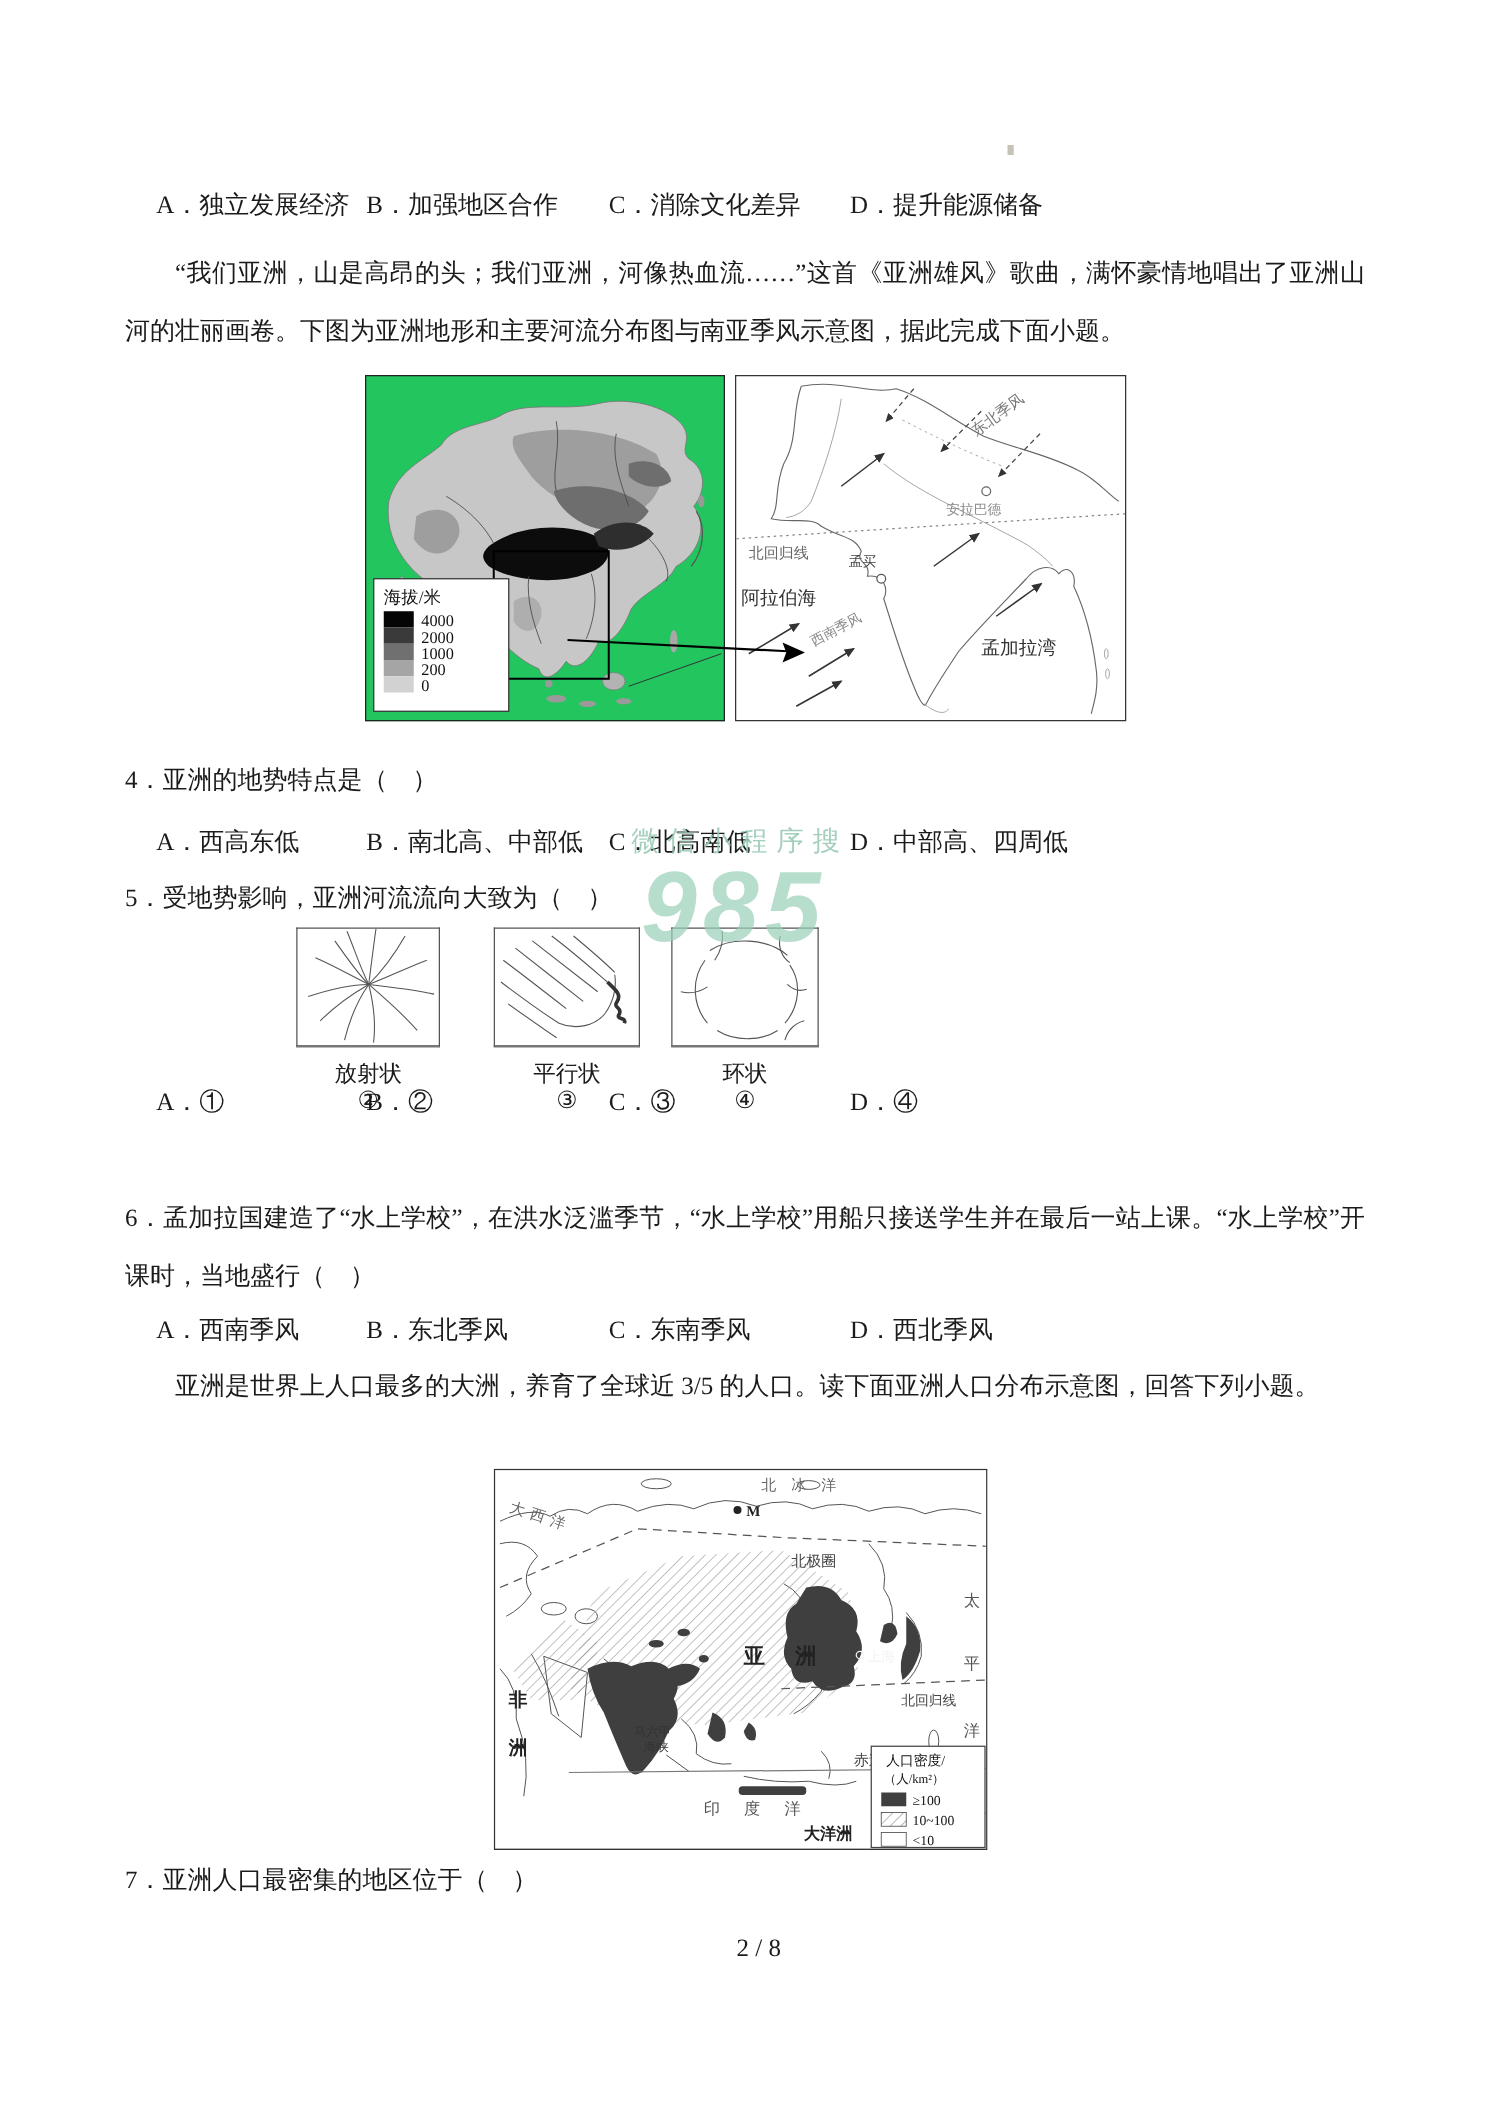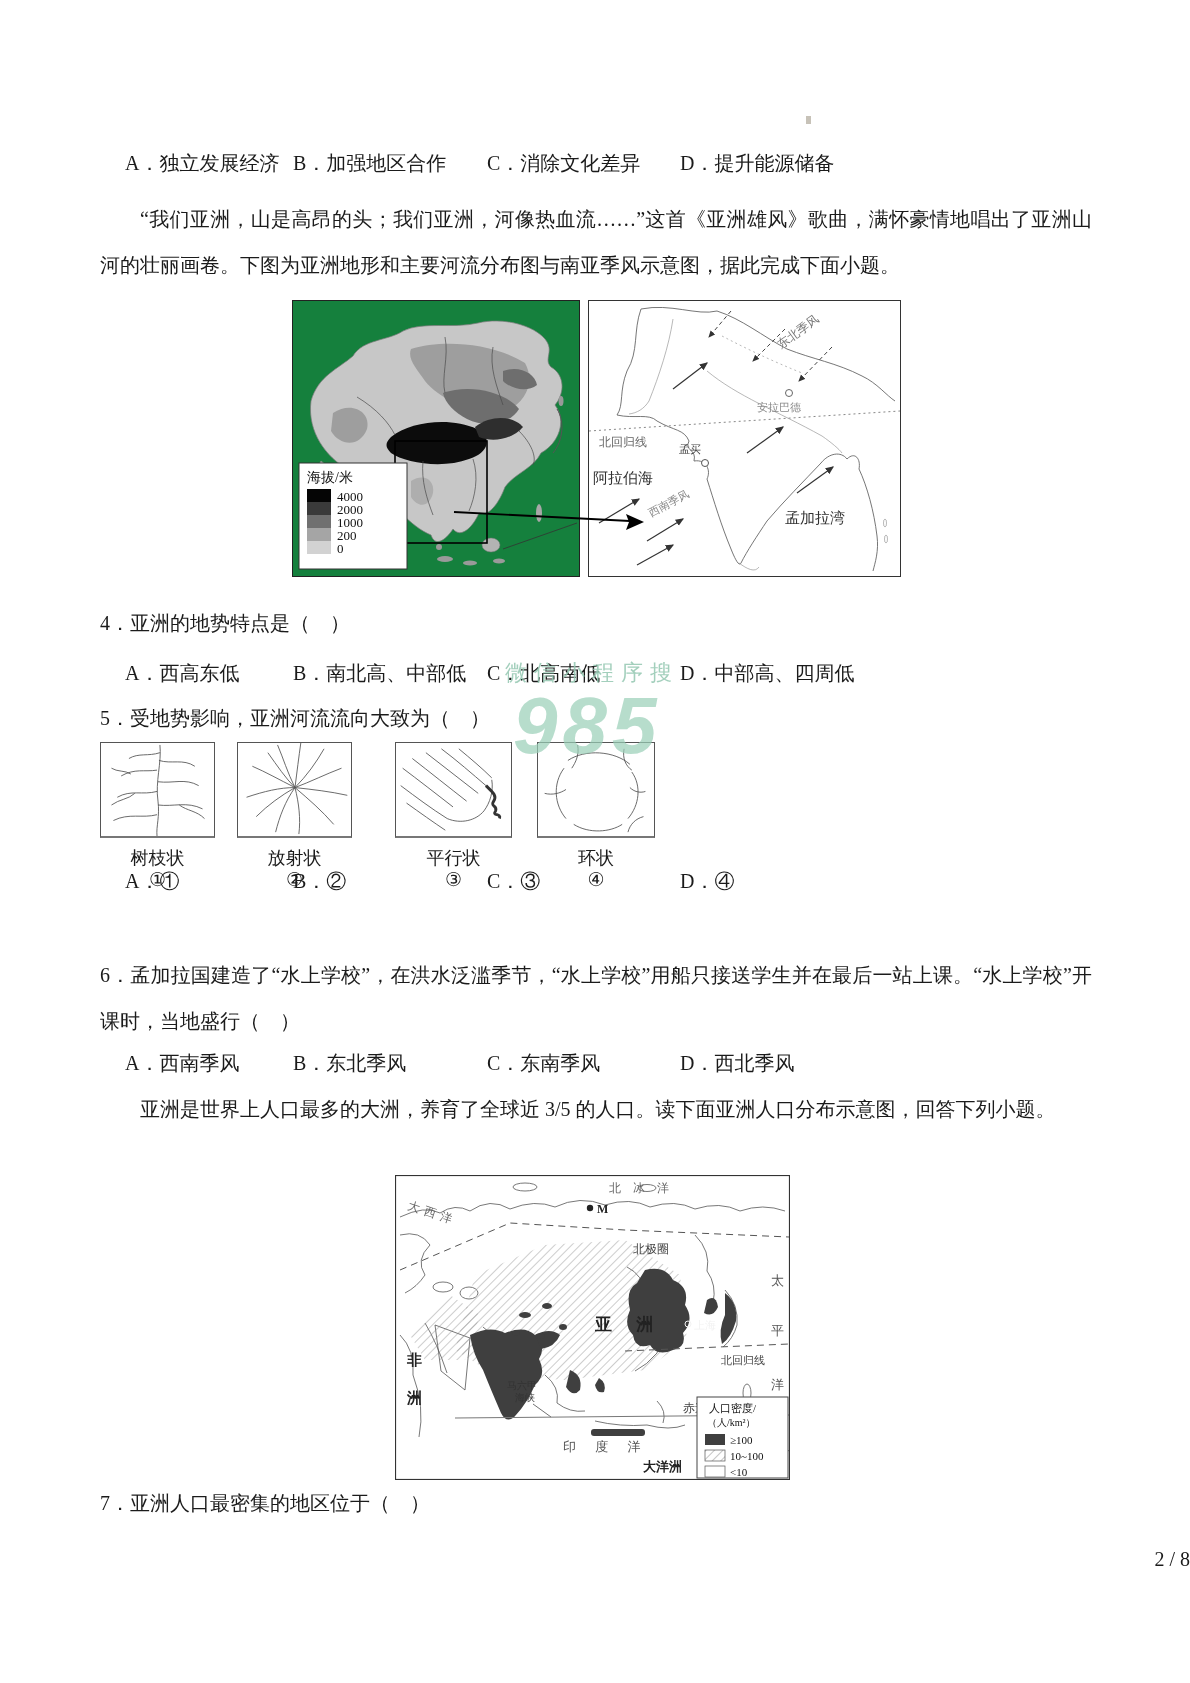--- a/index.html
+++ b/index.html
@@ -6,33 +6,33 @@
   html,body { background:#ffffff; }
   body { font-family:"Liberation Serif","DejaVu Serif",serif; color:#1b1b1b; }
   .page { position:relative; width:1190px; height:1683px; background:#fff; overflow:hidden; }
   .q, .para, .optrow { position:absolute; left:100px; width:992px; font-size:20px; z-index:1; }
   .para { text-indent:2em; text-align:justify; line-height:46px; }
   .optrow { height:28px; }
   .optrow .opt { position:absolute; top:0; white-space:nowrap; }
   .opt.oA { left:25px; } .opt.oB { left:193px; } .opt.oC { left:387px; } .opt.oD { left:580px; }
 
   .maps { position:absolute; left:292px; top:300px; width:609px; height:277px; z-index:1; }
-  .map-left  { position:absolute; left:0; top:0; width:288px; height:277px; border:1.5px solid #222; background:#15803d; }
+  .map-left  { position:absolute; left:0; top:0; width:288px; height:277px; border:1.5px solid #222; background:#22c55e; }
   .map-right { position:absolute; left:296px; top:0; width:313px; height:277px; border:1px solid #333; background:#fff; }
   .connector { position:absolute; left:0; top:0; width:609px; height:277px; pointer-events:none; }
 
   .figures { position:absolute; left:0; top:742px; width:1190px; height:150px; z-index:1; }
   .fig { position:absolute; top:0; text-align:center; }
   .fig .box { border:1.5px solid #555; border-bottom:2.5px solid #777; background:transparent; }
   .fig .cap  { font-size:18px; margin-top:5px; line-height:22px; }
   .fig .num  { font-size:19px; line-height:22px; }
 
   .popmap { position:absolute; left:395px; top:1175px; width:395px; height:305px; z-index:1; }
 
-  .pagenum { position:absolute; left:0; top:1548px; width:1190px; text-align:right; font-size:20px; z-index:1;padding-left:24px; }
+  .pagenum { position:absolute; left:0; top:1548px; width:1190px; text-align:center; font-size:20px; z-index:1;padding-left:24px; }
 
   .watermark { position:absolute; left:505px; top:658px; z-index:2; pointer-events:none;
                font-family:"Liberation Sans","DejaVu Sans",sans-serif; }
   .wm1 { font-size:22px; letter-spacing:7px; color:rgba(147,199,176,.85); }
   .wm2 { font-size:80px; font-style:italic; font-weight:bold; letter-spacing:5px;
          color:rgba(152,206,183,.7); line-height:76px; margin-left:8px; }
 
   .stray { position:absolute; left:806px; top:116px; width:5px; height:8px;
            background:#b9b3a6; opacity:.8; z-index:1; }
 
@@ -169,39 +169,20 @@
   <div class="optrow" style="top:660px">
     <span class="opt oA">A．西高东低</span>
     <span class="opt oB">B．南北高、中部低</span>
     <span class="opt oC">C．北高南低</span>
     <span class="opt oD">D．中部高、四周低</span>
   </div>
 
   <p class="q" style="top:705px">5．受地势影响，亚洲河流流向大致为（　）</p>
 
   <div class="figures">
-    <div class="fig" style="left:100px;width:115px">
-      <svg class="box" width="115" height="96" viewBox="0 0 115 96">
-        <g stroke="#555" stroke-width="0.9" fill="none">
-          <path d="M60,2 C62,20 55,40 58,60 C60,76 56,86 57,96"></path>
-          <path d="M60,10 C48,14 38,10 28,16"></path>
-          <path d="M59,18 C72,22 84,16 96,24"></path>
-          <path d="M57,28 C44,30 34,26 20,34"></path>
-          <path d="M30,32 C24,28 16,30 10,26"></path>
-          <path d="M58,40 C74,42 86,36 100,44"></path>
-          <path d="M57,50 C42,54 30,48 16,56"></path>
-          <path d="M34,52 C28,58 18,58 10,64"></path>
-          <path d="M58,64 C74,66 88,60 104,68"></path>
-          <path d="M57,74 C42,78 28,72 12,80"></path>
-          <path d="M80,64 C88,70 98,70 106,78"></path>
-        </g>
-      </svg>
-      <div class="cap">树枝状</div>
-      <div class="num">①</div>
-    </div>
     <div class="fig" style="left:237px;width:115px">
       <svg class="box" width="115" height="96" viewBox="0 0 115 96">
         <g stroke="#555" stroke-width="0.9" fill="none">
           <path d="M58,46 C50,30 46,16 40,2"></path>  
             <path d="M58,46 C60,30 62,14 64,0"></path>
           <path d="M58,46 C70,34 80,20 88,6"></path>  
             <path d="M58,46 C74,40 90,32 106,26"></path>
           <path d="M58,46 C76,48 94,50 112,54"></path>
             <path d="M58,46 C72,58 86,70 98,84"></path>
           <path d="M58,46 C62,62 64,78 62,94"></path> 

